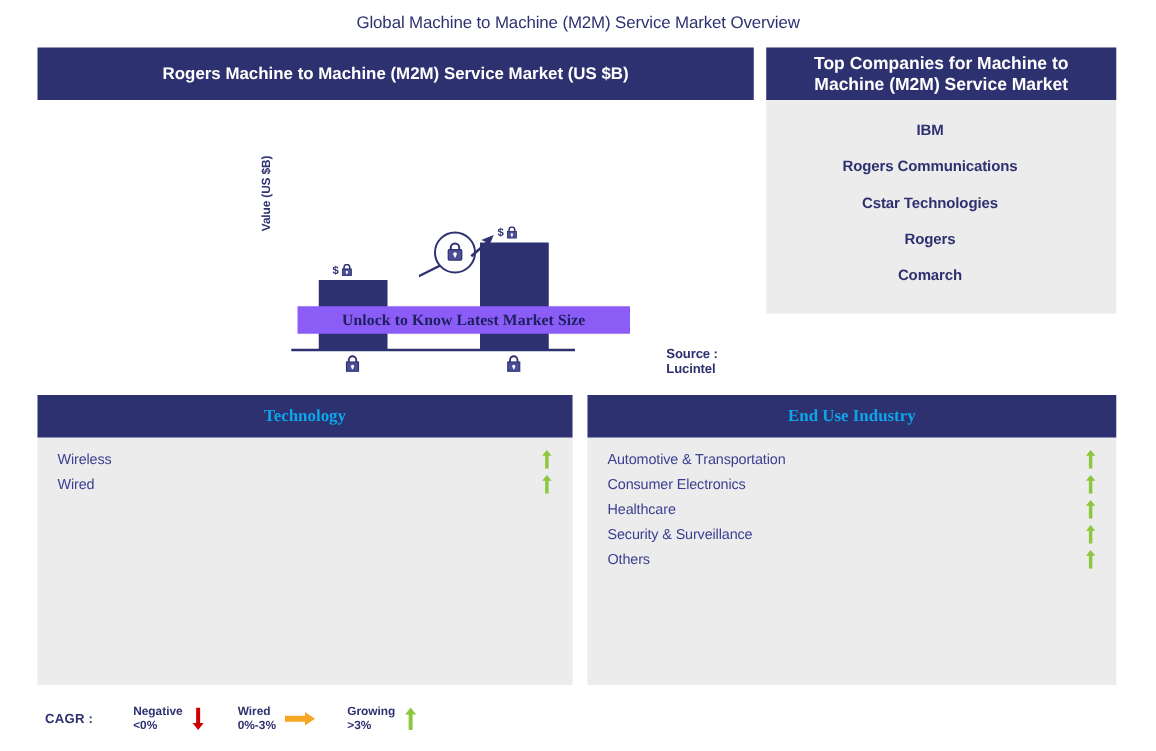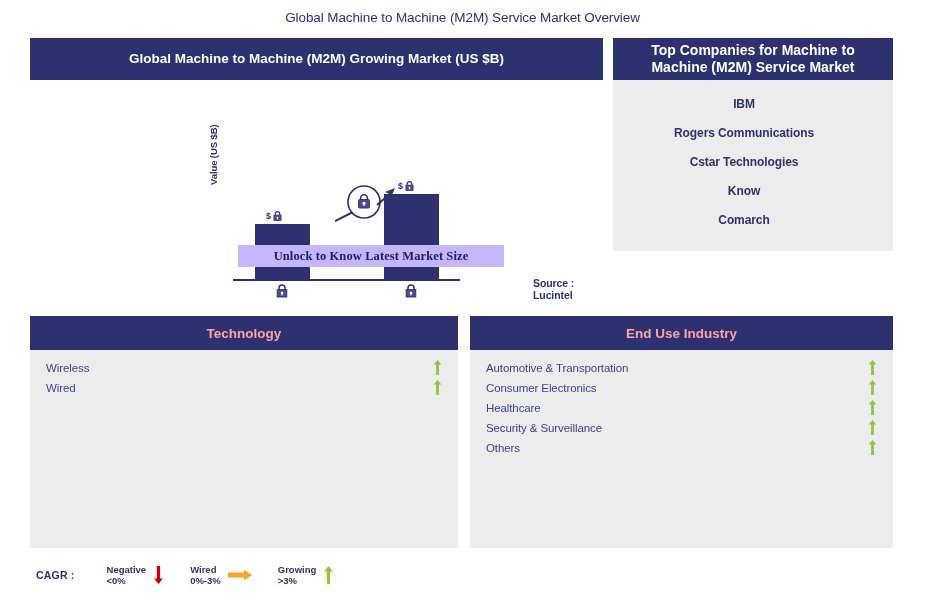--- a/index.html
+++ b/index.html
@@ -100,21 +100,21 @@
     position: absolute;
     top: 204px;
   }
   .tick-lock-1 { left: 246px; }
   .tick-lock-2 { left: 375px; }
 
   .unlock-banner {
     position: absolute;
     left: 208px; top: 165px;
     width: 266px; height: 22px;
-    background: #c4b5fd;
+    background: #8b5cf6;
     display: flex;
     align-items: center;
     justify-content: center;
     font-family: "Liberation Serif", serif;
     font-size: 12.5px;
     font-weight: bold;
     color: #1d2060;
     letter-spacing: 0.1px;
   }
 
@@ -187,27 +187,28 @@
     top: 316px;
     background: #ececec;
     height: 232px;
   }
   .panel-technology { left: 30px; width: 428px; }
   .panel-industry   { left: 470px; width: 423px; }
 
   .panel-header {
     width: 100%; height: 34px;
     background: #2e3170;
-    color: #fca5a5;
+    color: #0ea5e9;
     display: flex;
     align-items: center;
     justify-content: center;
     font-size: 13.5px;
     font-weight: bold;
     box-sizing: border-box;
+    font-family: Liberation Serif, serif;
   }
   .panel-list {
     padding: 8px 0 0 0;
   }
   .panel-row {
     display: flex;
     align-items: flex-start;
     justify-content: space-between;
     padding: 1.5px 14px 1.5px 16px;
     font-size: 11.5px;
@@ -257,21 +258,21 @@
   }
 </style>
 </head>
 <body>
 
 <div class="page">
 
   <div class="page-title">Global Machine to Machine (M2M) Service Market Overview</div>
 
   <div class="chart-card">
-    <div class="chart-card-header">Global Machine to Machine (M2M) Growing Market (US $B)</div>
+    <div class="chart-card-header">Rogers Machine to Machine (M2M) Service Market (US $B)</div>
 
     <div class="chart-body">
 
       <div class="y-axis-label">Value (US $B)</div>
 
       <div class="axis-line"></div>
 
       <div class="bar bar-1"></div>
       <div class="bar bar-2"></div>
 
@@ -334,21 +335,21 @@
       <div class="source-note">Source : Lucintel</div>
     </div>
   </div>
 
   <div class="companies-card">
     <div class="companies-header">Top Companies for Machine to Machine (M2M) Service Market</div>
     <div class="companies-list">
       <div class="company-item">IBM</div>
       <div class="company-item">Rogers Communications</div>
       <div class="company-item">Cstar Technologies</div>
-      <div class="company-item">Know</div>
+      <div class="company-item">Rogers</div>
       <div class="company-item">Comarch</div>
     </div>
   </div>
 
 
   <div class="panel panel-technology">
     <div class="panel-header">Technology</div>
     <div class="panel-list">
 
       <div class="panel-row">

